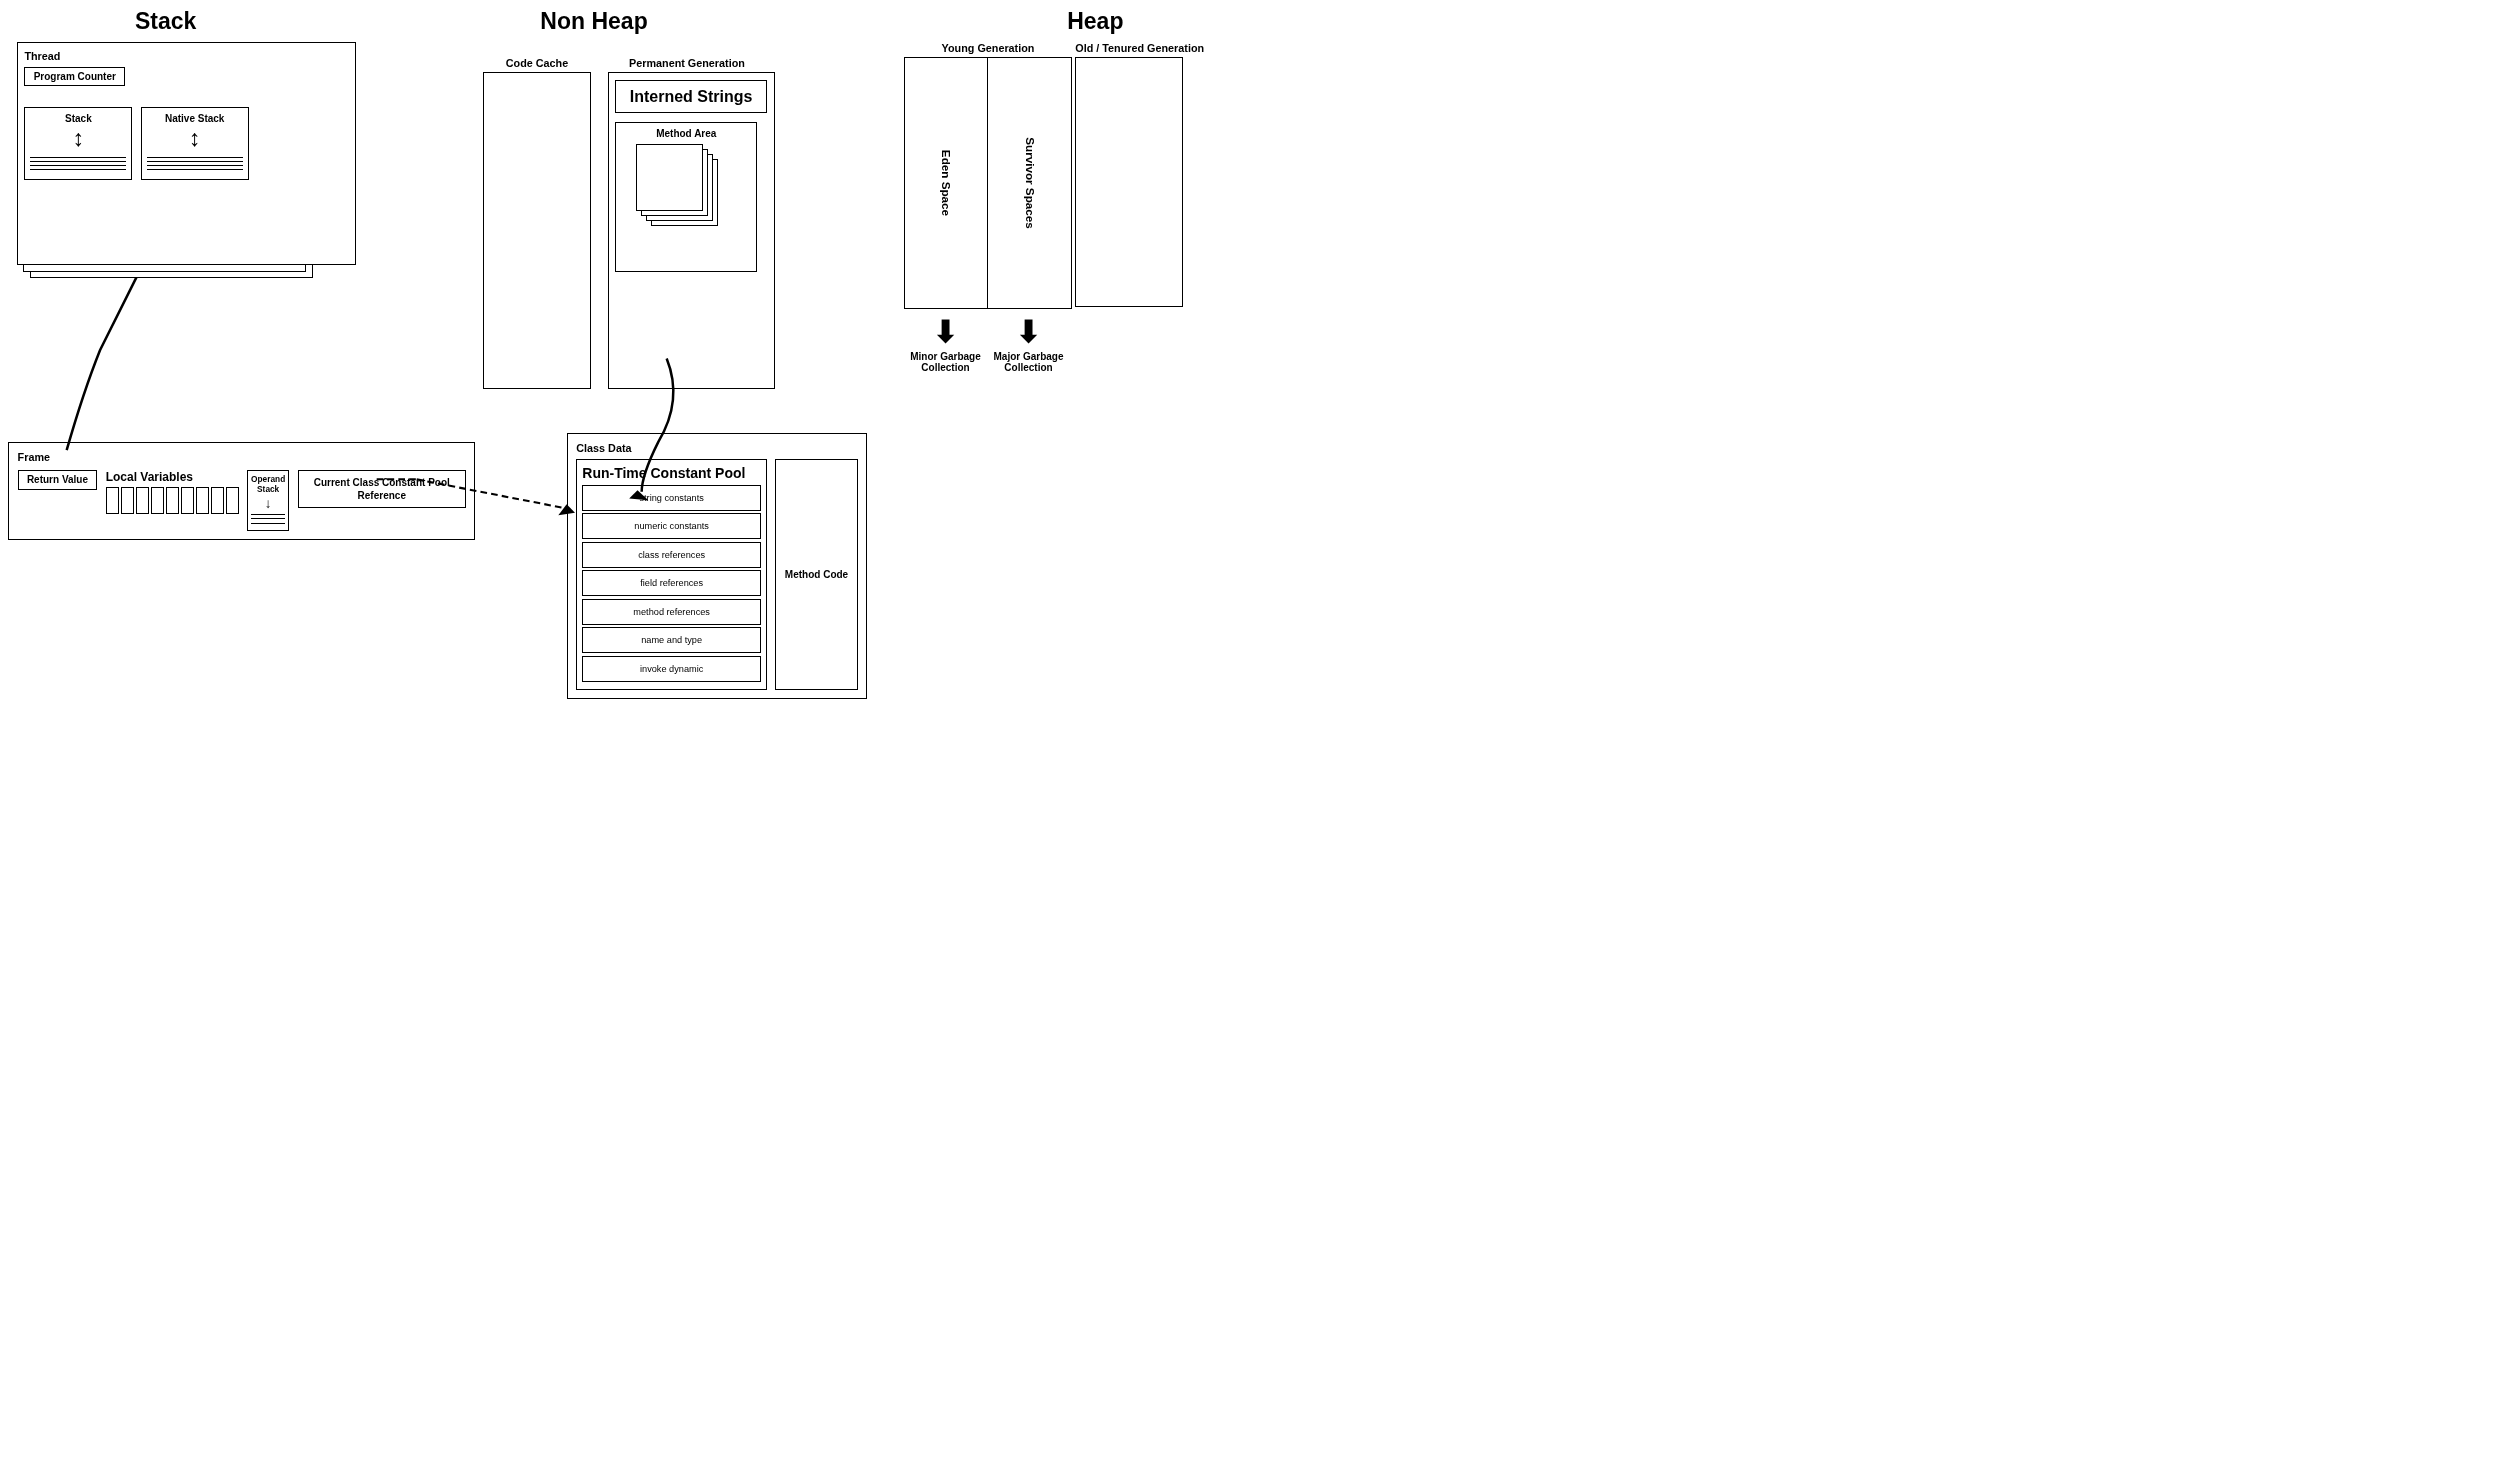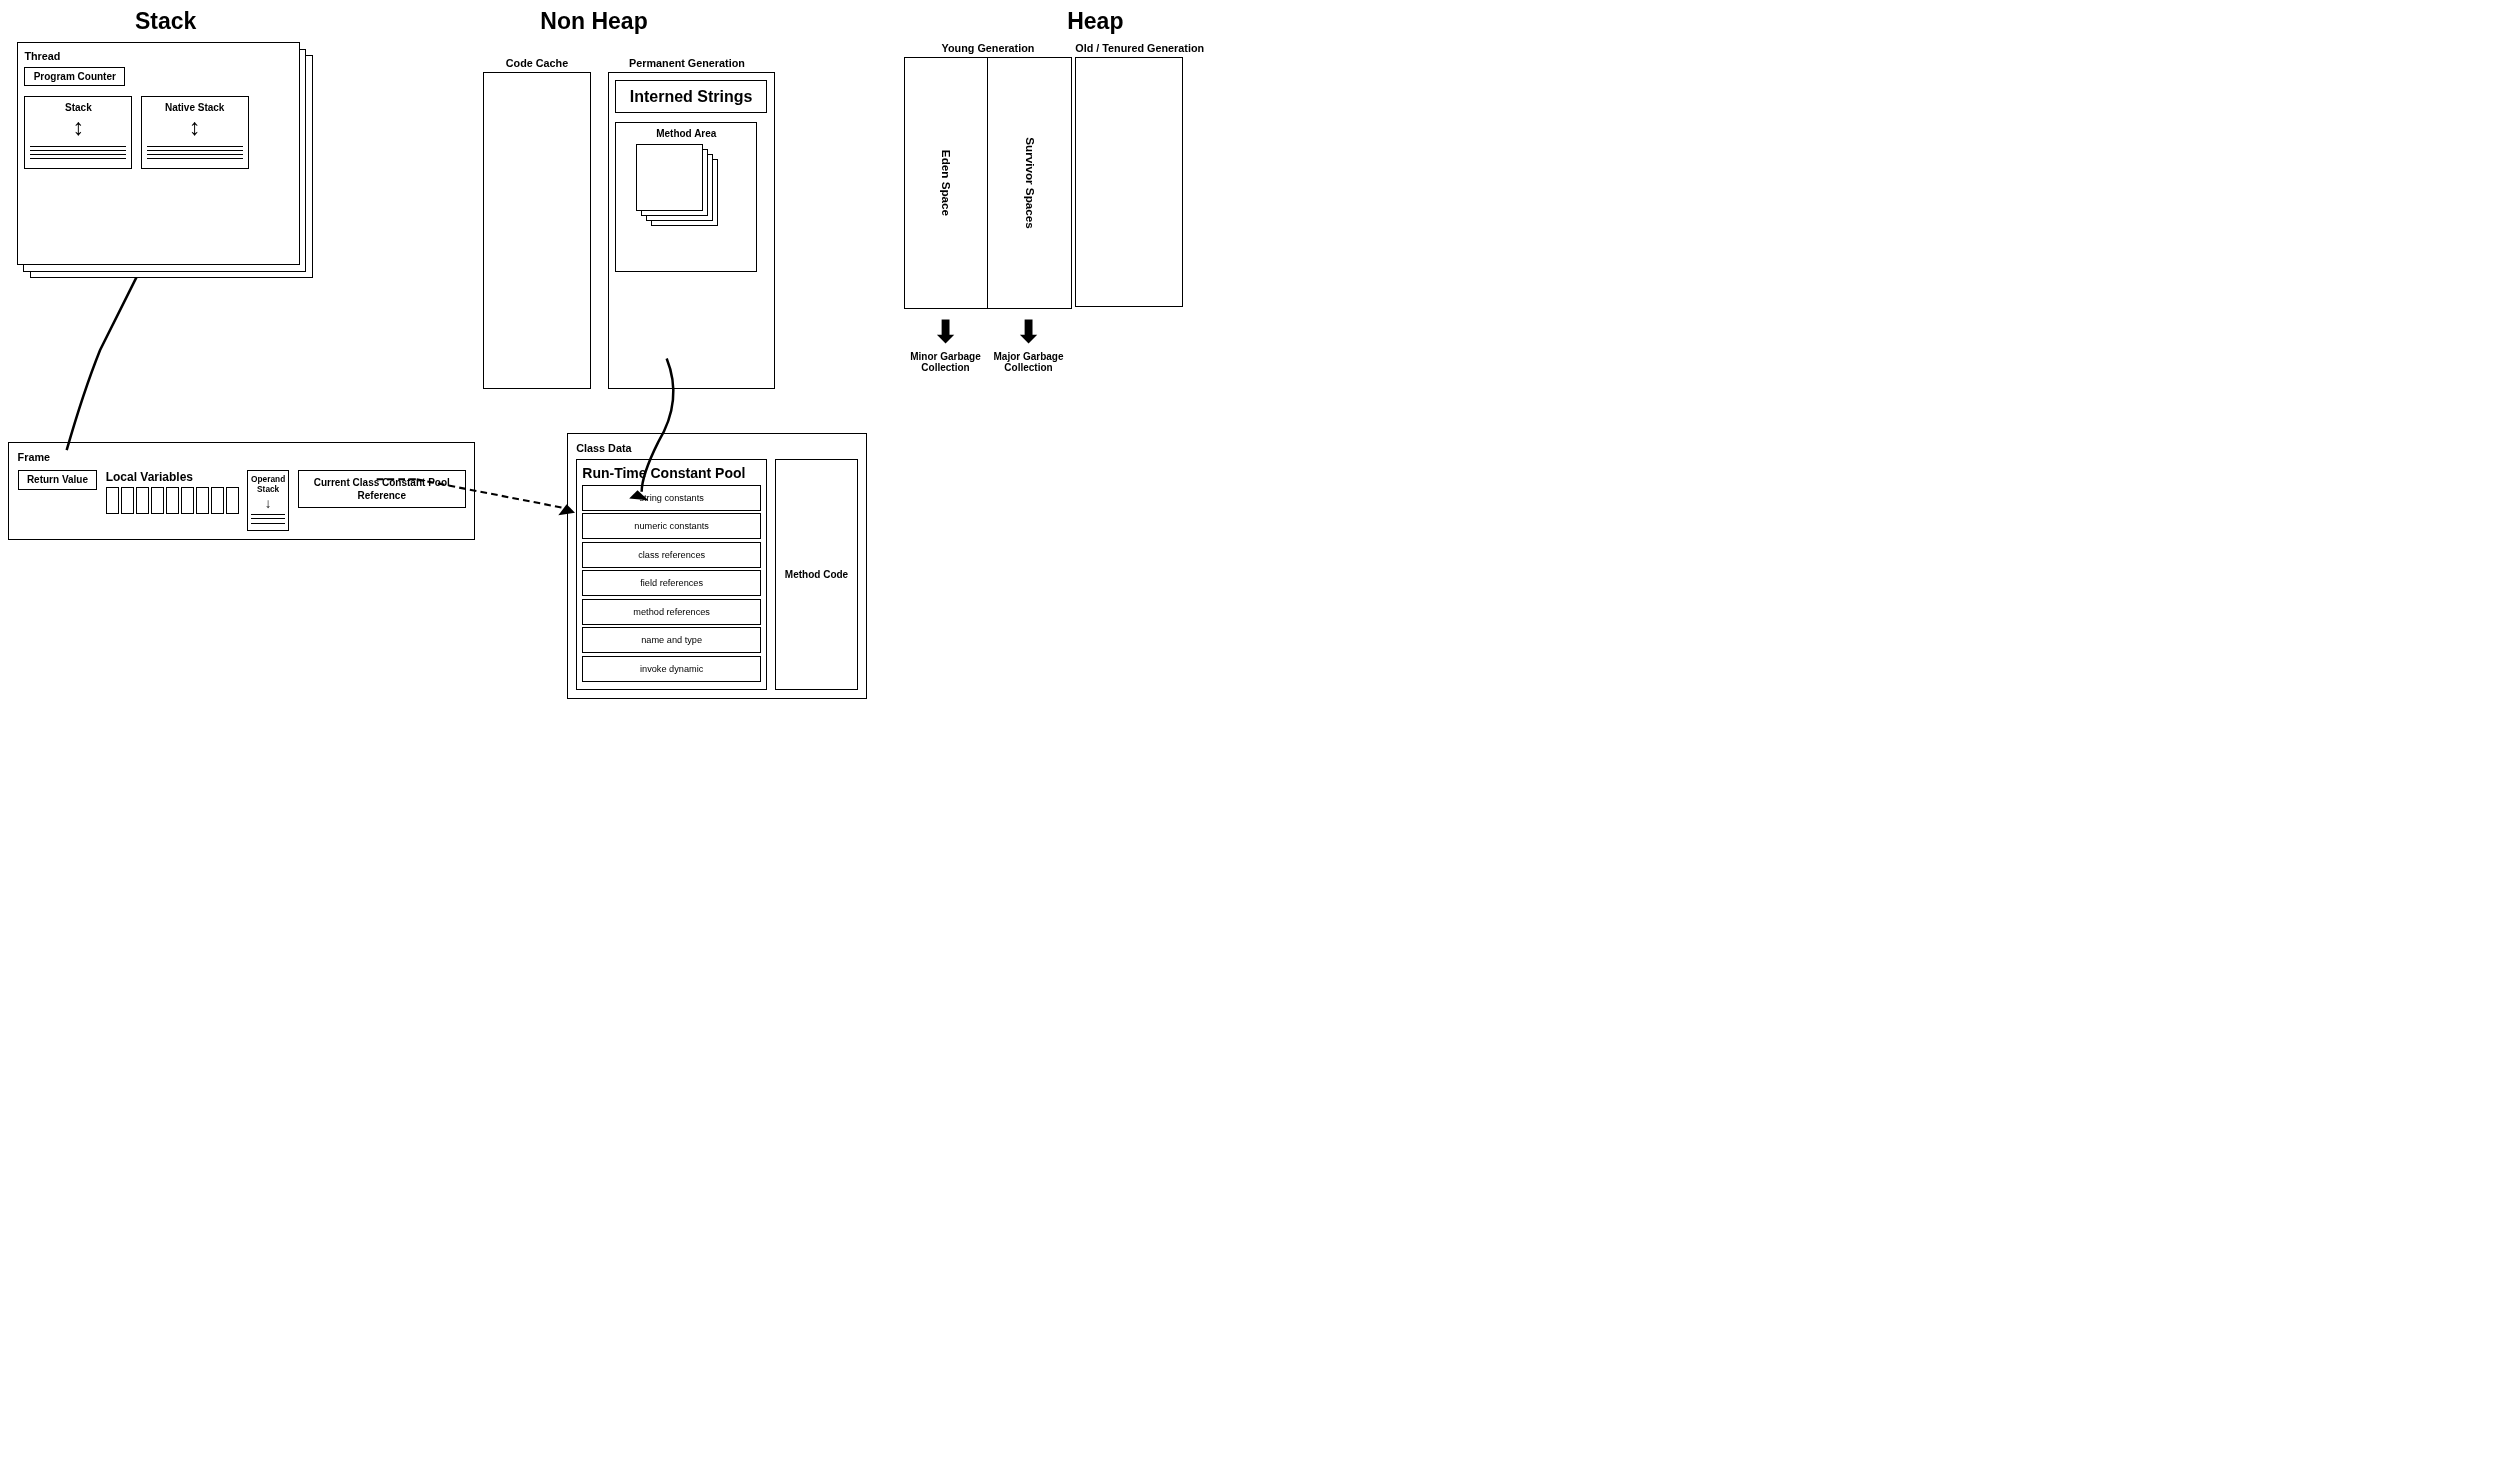--- a/index.html
+++ b/index.html
@@ -33,21 +33,21 @@
       font-size: 10.8px;
       font-weight: bold;
       margin-bottom: 5px;
     }
     .program-counter-box {
       border: 1.7px solid #000;
       padding: 3.3px 8.3px;
       font-size: 10px;
       font-weight: bold;
       display: inline-block;
-      margin-bottom: 6px;
+      margin-bottom: 17px;
     }
     .stack-native-row {
       display: flex;
       gap: 8.3px;
       margin-top: 3.3px;
     }
     .inner-stack-box, .inner-native-box {
       border: 1.7px solid #000;
       width: 108px;
       padding: 5px;
@@ -78,21 +78,21 @@
       width: 300px;
       height: 233px;
     }
     .paper {
       position: absolute;
       border: 1.7px solid #000;
       background: #fff;
     }
     .paper-1 { top: 13.3px; left: 13.3px; width: 283px; height: 223px; }
     .paper-2 { top: 6.7px; left: 6.7px; width: 283px; height: 223px; }
-    .paper-0 { top: 0; left: 0; width: 283px; height: 223px; }
+    .paper-0 { top: 0; left: 0; width: 339px; height: 223px; }
 
     
     .frame-section {
       position: absolute;
       top: 442px;
       left: 8.3px;
       width: 467px;
       border: 1.7px solid #000;
       padding: 8.3px;
     }

